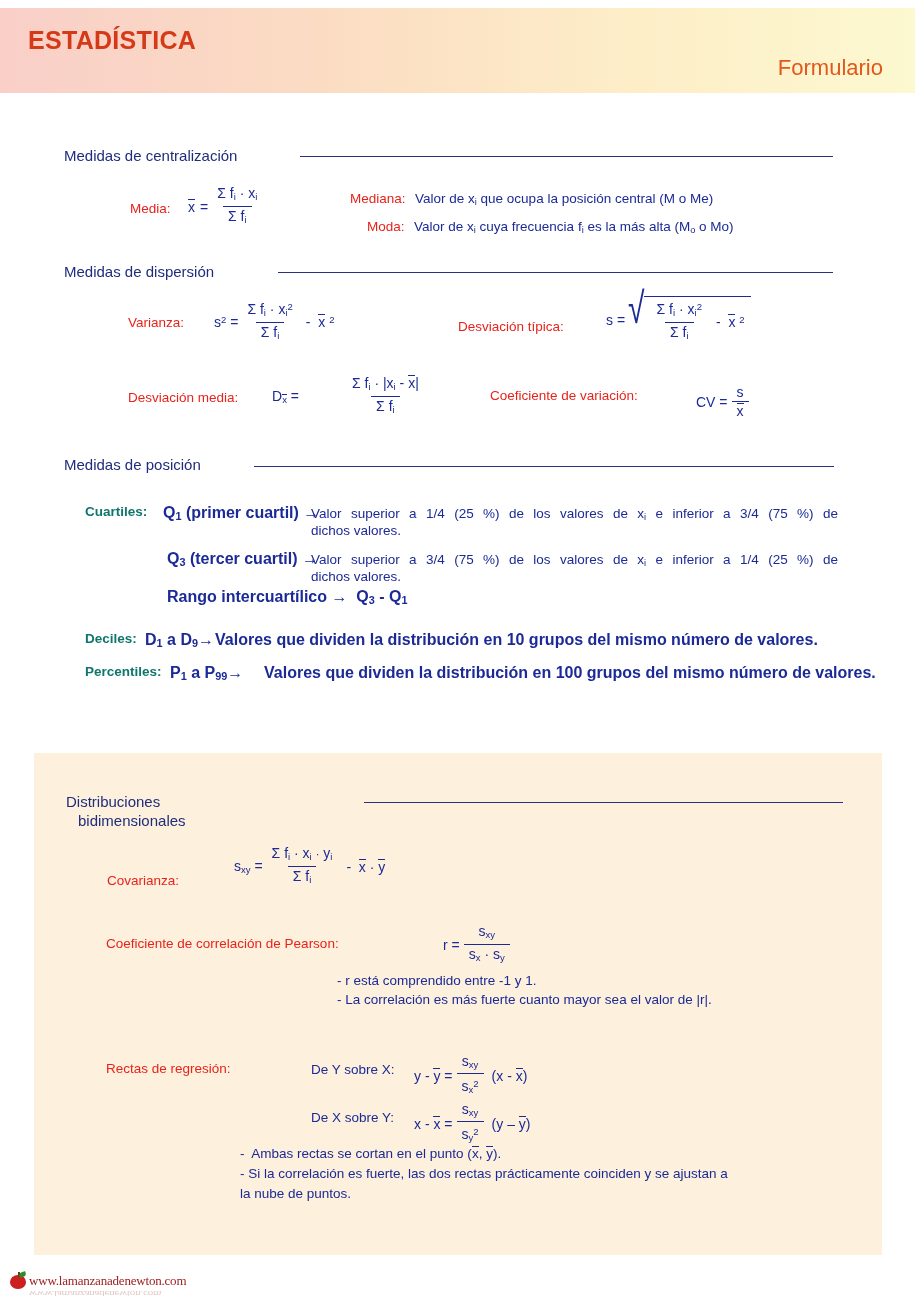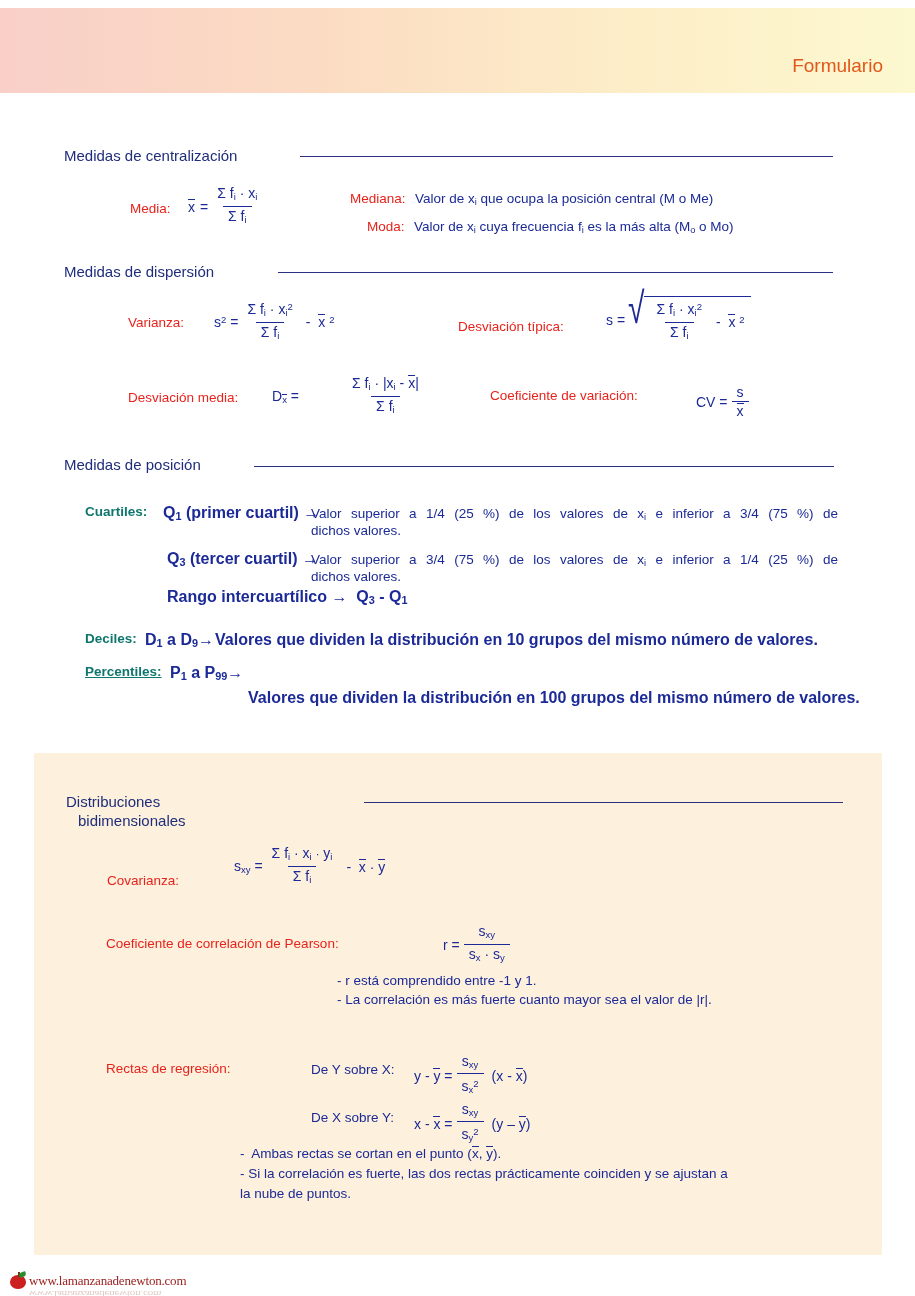--- a/index.html
+++ b/index.html
@@ -26,21 +26,21 @@
     position: absolute;
     left: 28px; top: 18px;
     font-size: 25px;
     font-weight: bold;
     color: #d43a18;
     letter-spacing: .3px;
   }
   .banner-sub {
     position: absolute;
     right: 32px; top: 47px;
-    font-size: 19px;
+    font-size: 22px;
     color: #e2571b;
   }
 
   
   .sec-head {
     position: absolute;
     color: #1f2d7b;
     font-size: 15px;
     white-space: nowrap;
   }
@@ -192,20 +192,21 @@
     color: #d8b5b0;
     transform: scaleY(-0.8);
     letter-spacing: -0.2px;
     opacity: .75;
   }
 </style>
 </head>
 <body>
 
 <div class="banner">
+  <div class="banner-title">ESTADÍSTICA</div>
   <div class="banner-sub">Formulario</div>
 </div>
 
 <div class="sec-head" style="left:64px; top:147px;">Medidas de centralización</div>
 <div class="rule" style="left:300px; top:156px; width:533px;"></div>
 
 <div class="lbl-red" style="left:130px; top:201px;">Media:</div>
 <div class="math" style="left:188px; top:185px;">
   <span class="ov">x</span>
     <span style="margin-left:5px;">=</span>
@@ -279,23 +280,23 @@
 <div class="txt-blue-b" style="left:167px; top:550px;">Q<sub>3</sub> (tercer cuartil) →</div>
 <div class="just" style="left:311px; top:550px; width:527px;">Valor superior a 3/4 (75 %) de los valores de x<sub>i</sub> e inferior a 1/4 (25 %) de</div>
 <div class="txt-blue" style="left:311px; top:569px;">dichos valores.</div>
 
 <div class="txt-blue-b" style="left:167px; top:588px;">Rango intercuartílico →&nbsp; Q<sub>3</sub> - Q<sub>1</sub></div>
 
 <div class="lbl-red-b" style="left:85px; top:631px;">Deciles:</div>
 <div class="txt-blue-b" style="left:145px; top:631px;">D<sub>1</sub> a D<sub>9</sub>→&nbsp; </div>
 <div class="txt-blue-b" style="left:215px; top:631px;">Valores que dividen la distribución en 10 grupos del mismo número de valores.</div>
 
-<div class="lbl-red-b" style="left:85px; top:664px;text-decoration:underline;">Percentiles:</div>
+<div class="lbl-red-b" style="left:85px; top:664px;">Percentiles:</div>
 <div class="txt-blue-b" style="left:170px; top:664px;">P<sub>1</sub> a P<sub>99</sub>→&nbsp; </div>
-<div class="txt-blue-b" style="left:248px; top:664px;margin-top:25px;">Valores que dividen la distribución en 100 grupos del mismo número de valores.</div>
+<div class="txt-blue-b" style="left:264px; top:664px;">Valores que dividen la distribución en 100 grupos del mismo número de valores.</div>
 
 <div class="bidi-box"></div>
 
 <div class="sec-head" style="left:66px; top:793px;">Distribuciones</div>
 <div class="sec-head" style="left:78px; top:812px;">bidimensionales</div>
 <div class="rule" style="left:364px; top:802px; width:479px;"></div>
 
 <div class="lbl-red" style="left:107px; top:873px;text-align:right;">Covarianza:</div>
 <div class="math" style="left:234px; top:845px;">
   <span>s<sub>xy</sub> =</span>

